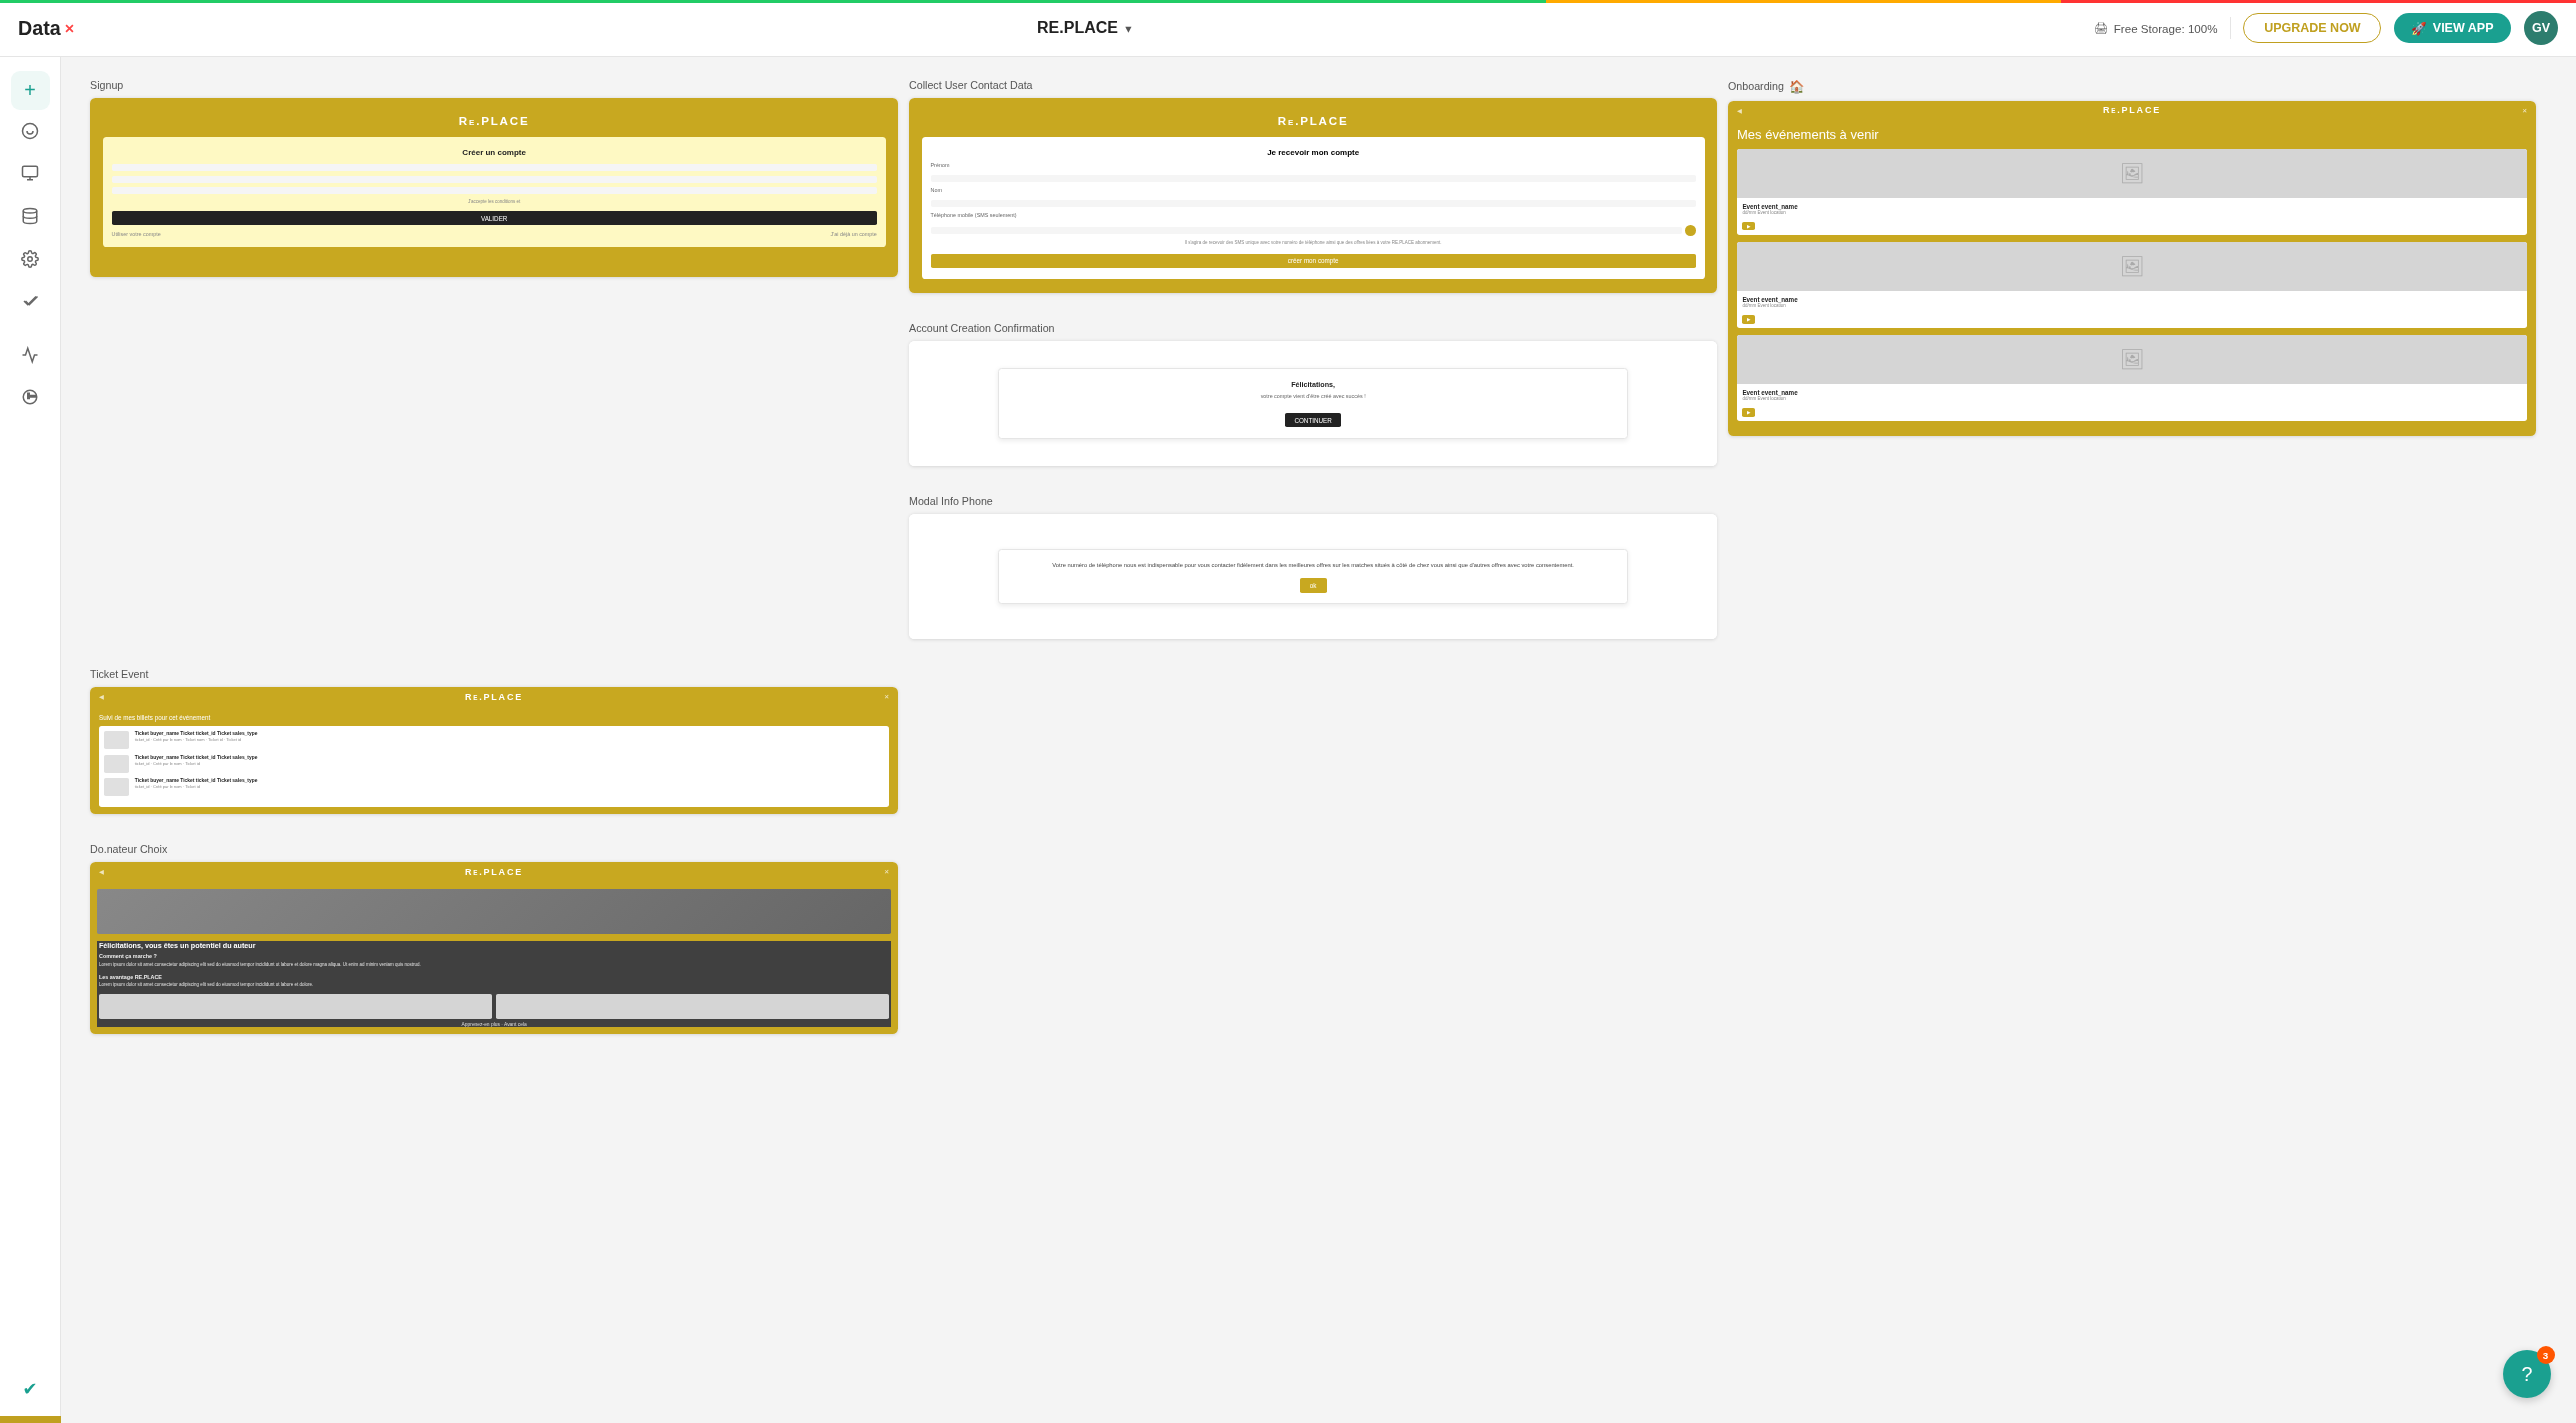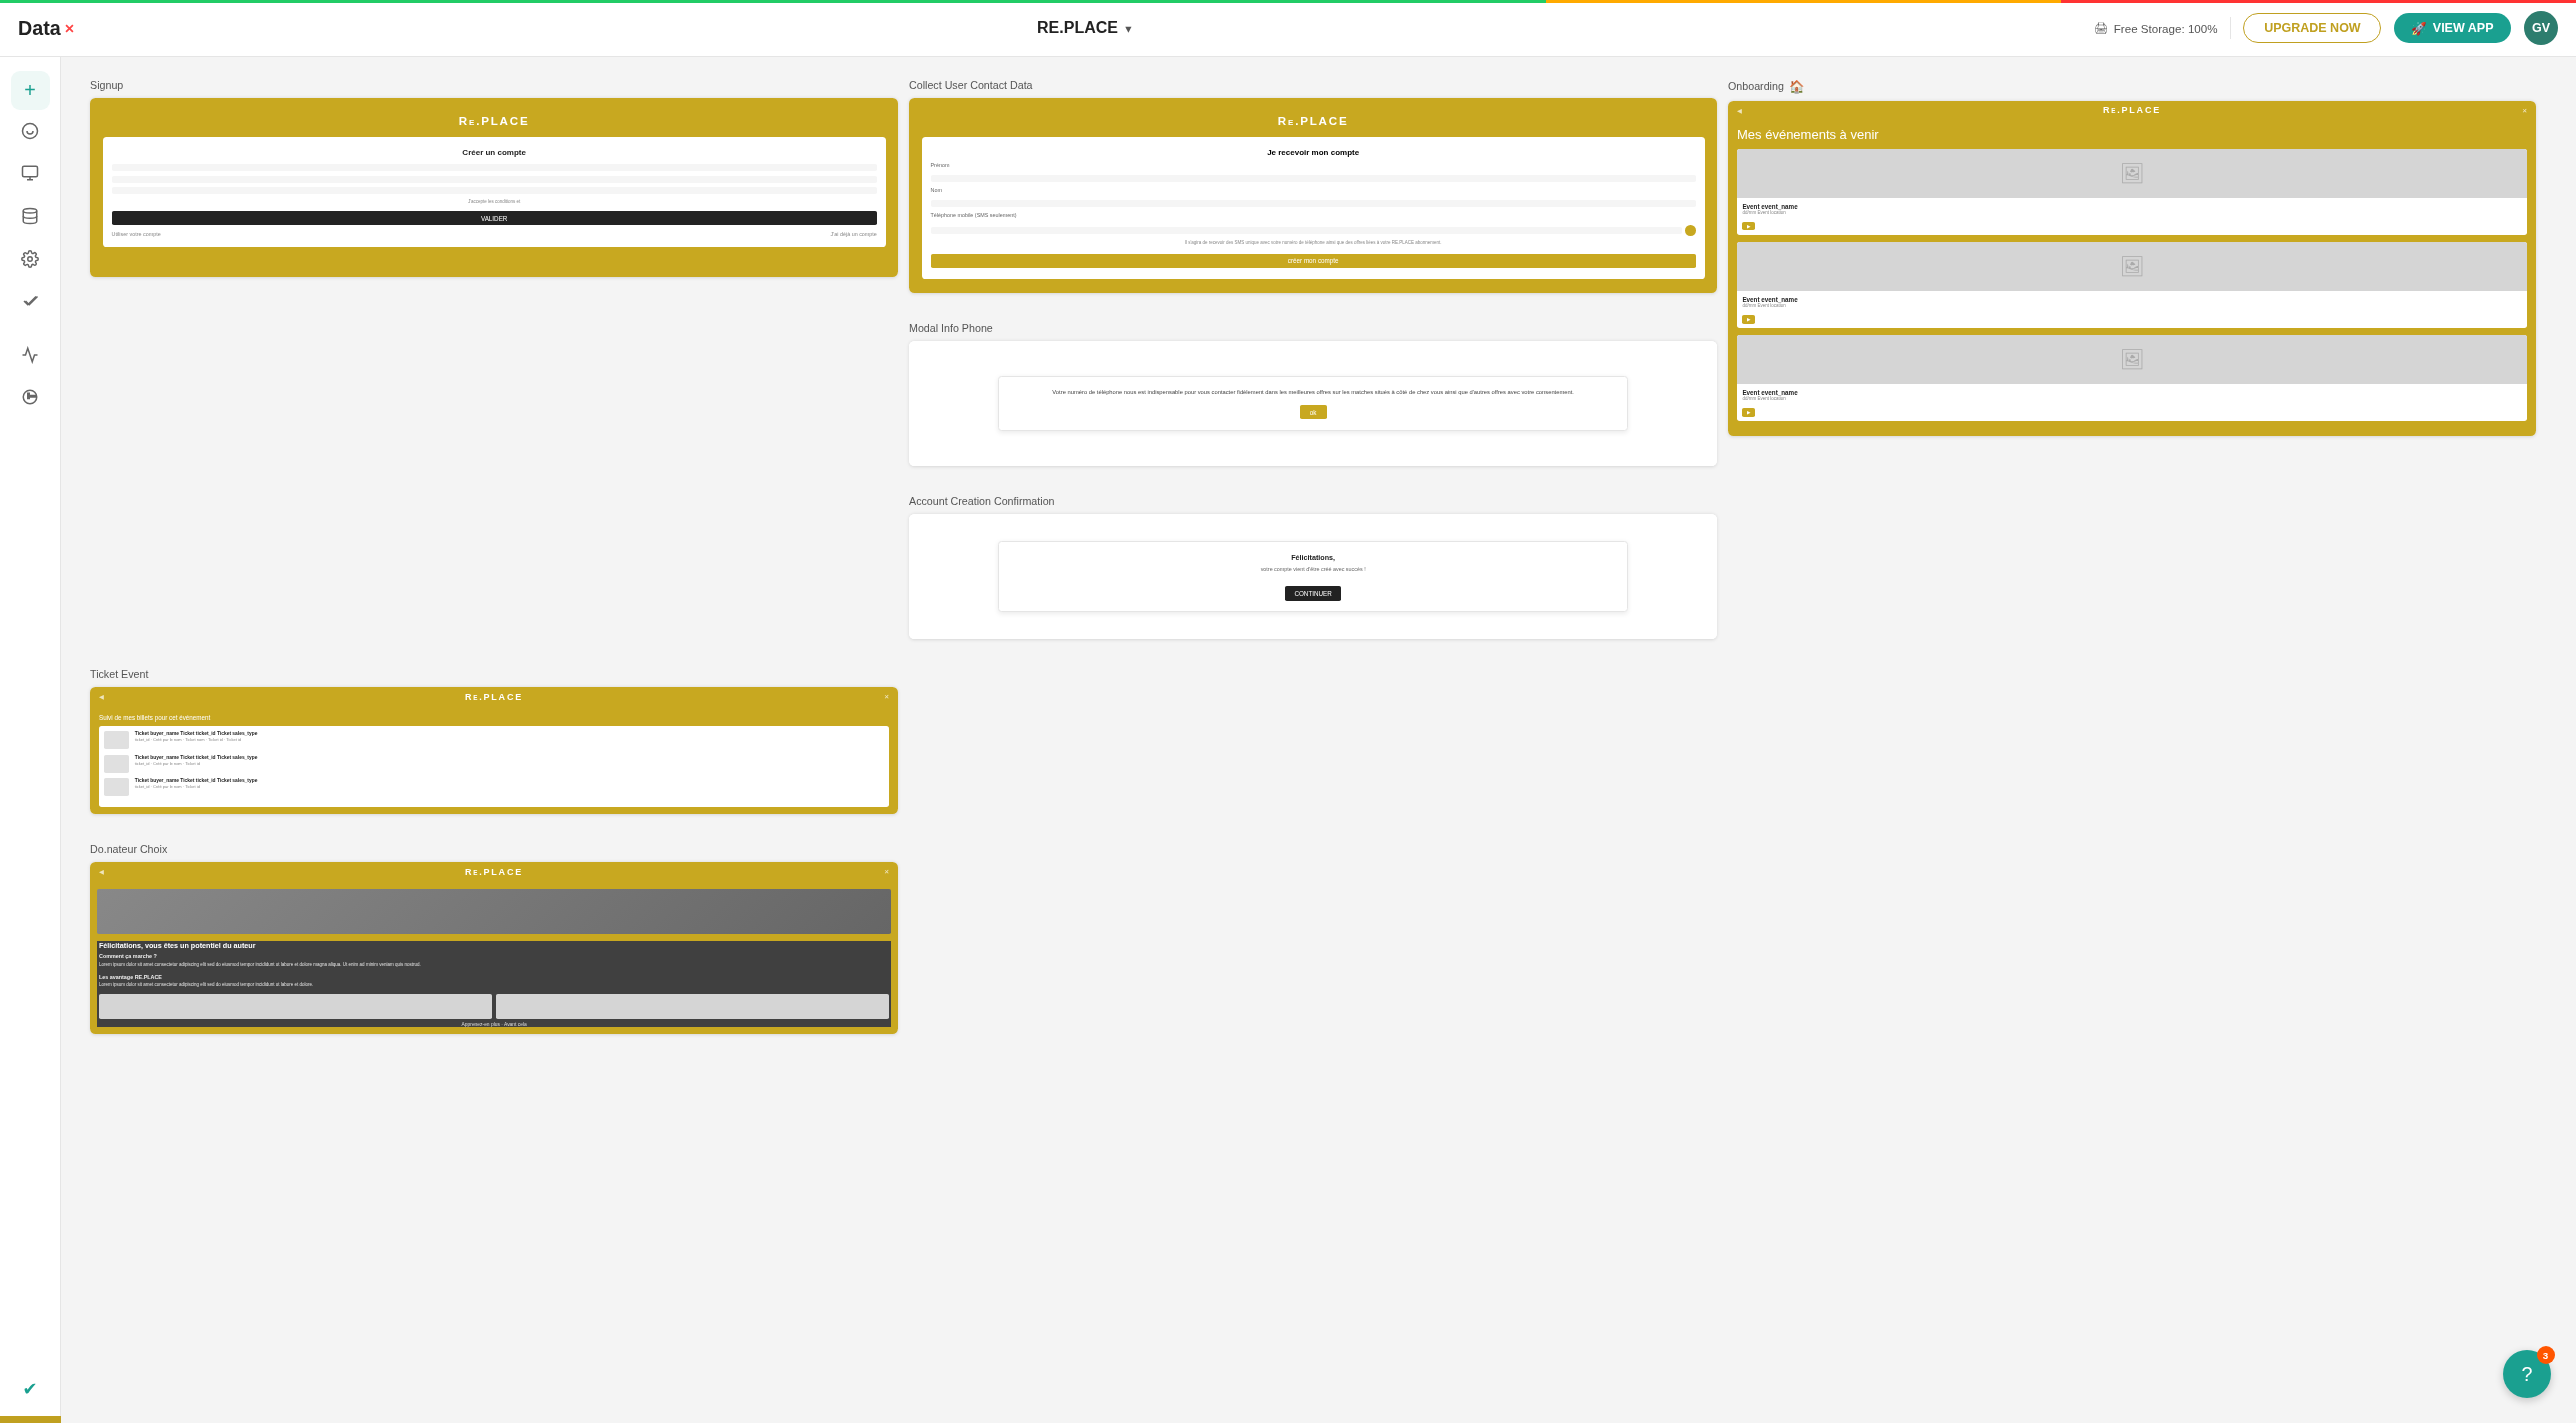--- a/index.html
+++ b/index.html
@@ -85,21 +85,21 @@
     }
 
     
     .mock-app {
       width: 100%; position: relative;
     }
     .mock-app-body { background: #c8a820; padding: 18px 10.7px; min-height: 125px; }
 
     
     .signup-card {
-      background: #ffffff; border-radius: 3.6px; padding: 10.7px 9px; margin: 8px auto;
+      background: #fef9c3; border-radius: 3.6px; padding: 10.7px 9px; margin: 8px auto;
     }
     .signup-card-title { font-size: 8px; font-weight: 700; text-align: center; margin-bottom: 7.2px; color: #222; }
     .signup-field { background: #f5f5f5; border-radius: 1.8px; height: 7.2px; margin-bottom: 4.5px; width: 100%; }
     .signup-btn { background: #222; color: #fff; font-size: 6.3px; text-align: center; padding: 3.6px; border-radius: 1.8px; margin-top: 7.2px; }
     .signup-links { display: flex; justify-content: space-between; margin-top: 5.4px; }
     .signup-link { font-size: 5.4px; color: #888; }
 
     
     .contact-card {
       background: #fff; border-radius: 3.6px; padding: 10.7px 9px; margin: 0 auto;
@@ -321,42 +321,42 @@
               </div>
               <div style="font-size:4.5px; color:#888; text-align:center; margin-bottom:5.4px; line-height:1.4;">Il s'agira de recevoir des SMS unique avec votre numéro de téléphone ainsi que des offres liées à votre RE.PLACE abonnement.</div>
               <div class="contact-btn-gold">créer mon compte</div>
             </div>
           </div>
         </div>
       </div>
 
       <div class="screen-block">
         <div class="screen-label">
-          <span>Modal Info Phone</span>
-        </div>
-        <div class="screen-preview">
-          <div class="modal-screen-body">
-            <div class="modal-card">
-              <div class="modal-text">Votre numéro de téléphone nous est indispensable pour vous contacter fidèlement dans les meilleures offres sur les matches situés à côté de chez vous ainsi que d'autres offres avec votre consentement.</div>
-              <div class="modal-ok-btn">ok</div>
-            </div>
-          </div>
-        </div>
-      </div>
-
-      <div class="screen-block">
-        <div class="screen-label">
           <span>Account Creation Confirmation</span>
         </div>
         <div class="screen-preview">
           <div class="confirm-body">
             <div class="confirm-card">
               <div class="confirm-title">Félicitations,</div>
               <div class="confirm-text">votre compte vient d'être créé avec succès !</div>
               <div class="confirm-btn">CONTINUER</div>
+            </div>
+          </div>
+        </div>
+      </div>
+
+      <div class="screen-block">
+        <div class="screen-label">
+          <span>Modal Info Phone</span>
+        </div>
+        <div class="screen-preview">
+          <div class="modal-screen-body">
+            <div class="modal-card">
+              <div class="modal-text">Votre numéro de téléphone nous est indispensable pour vous contacter fidèlement dans les meilleures offres sur les matches situés à côté de chez vous ainsi que d'autres offres avec votre consentement.</div>
+              <div class="modal-ok-btn">ok</div>
             </div>
           </div>
         </div>
       </div>
     </div>
 
     <div class="screen-col">
       <div class="screen-block">
         <div class="screen-label">
           <span>Onboarding</span>

